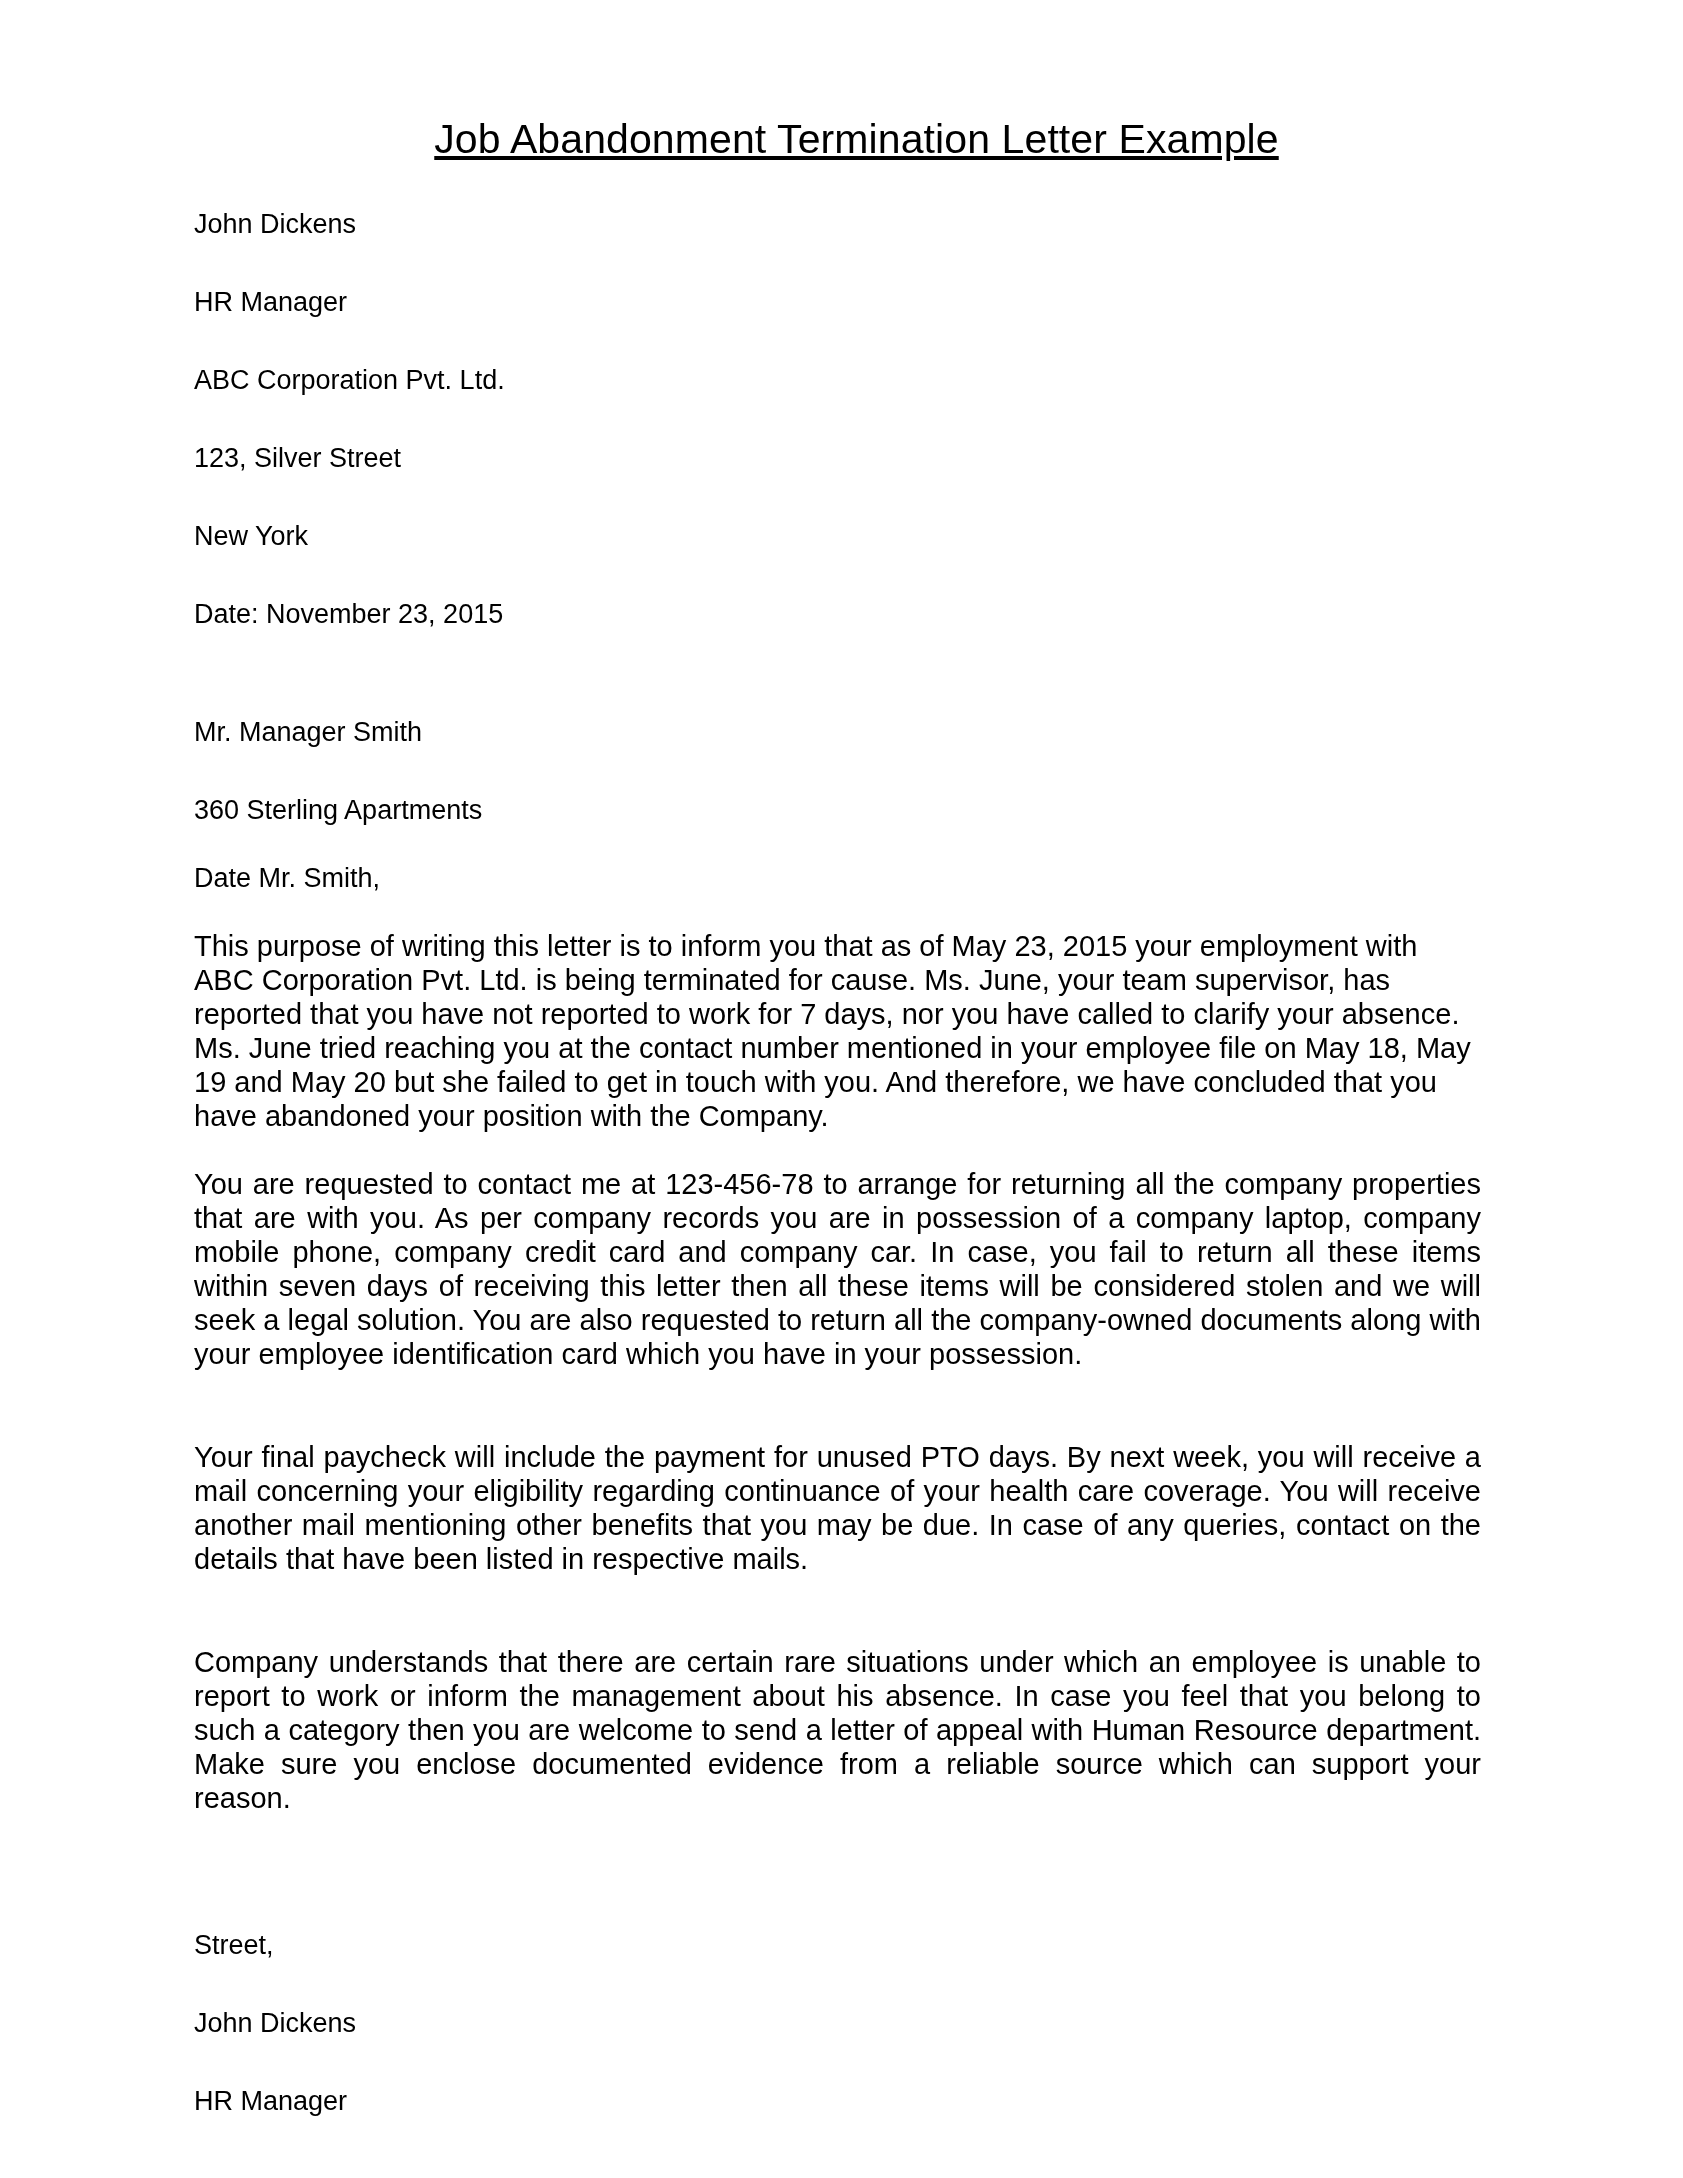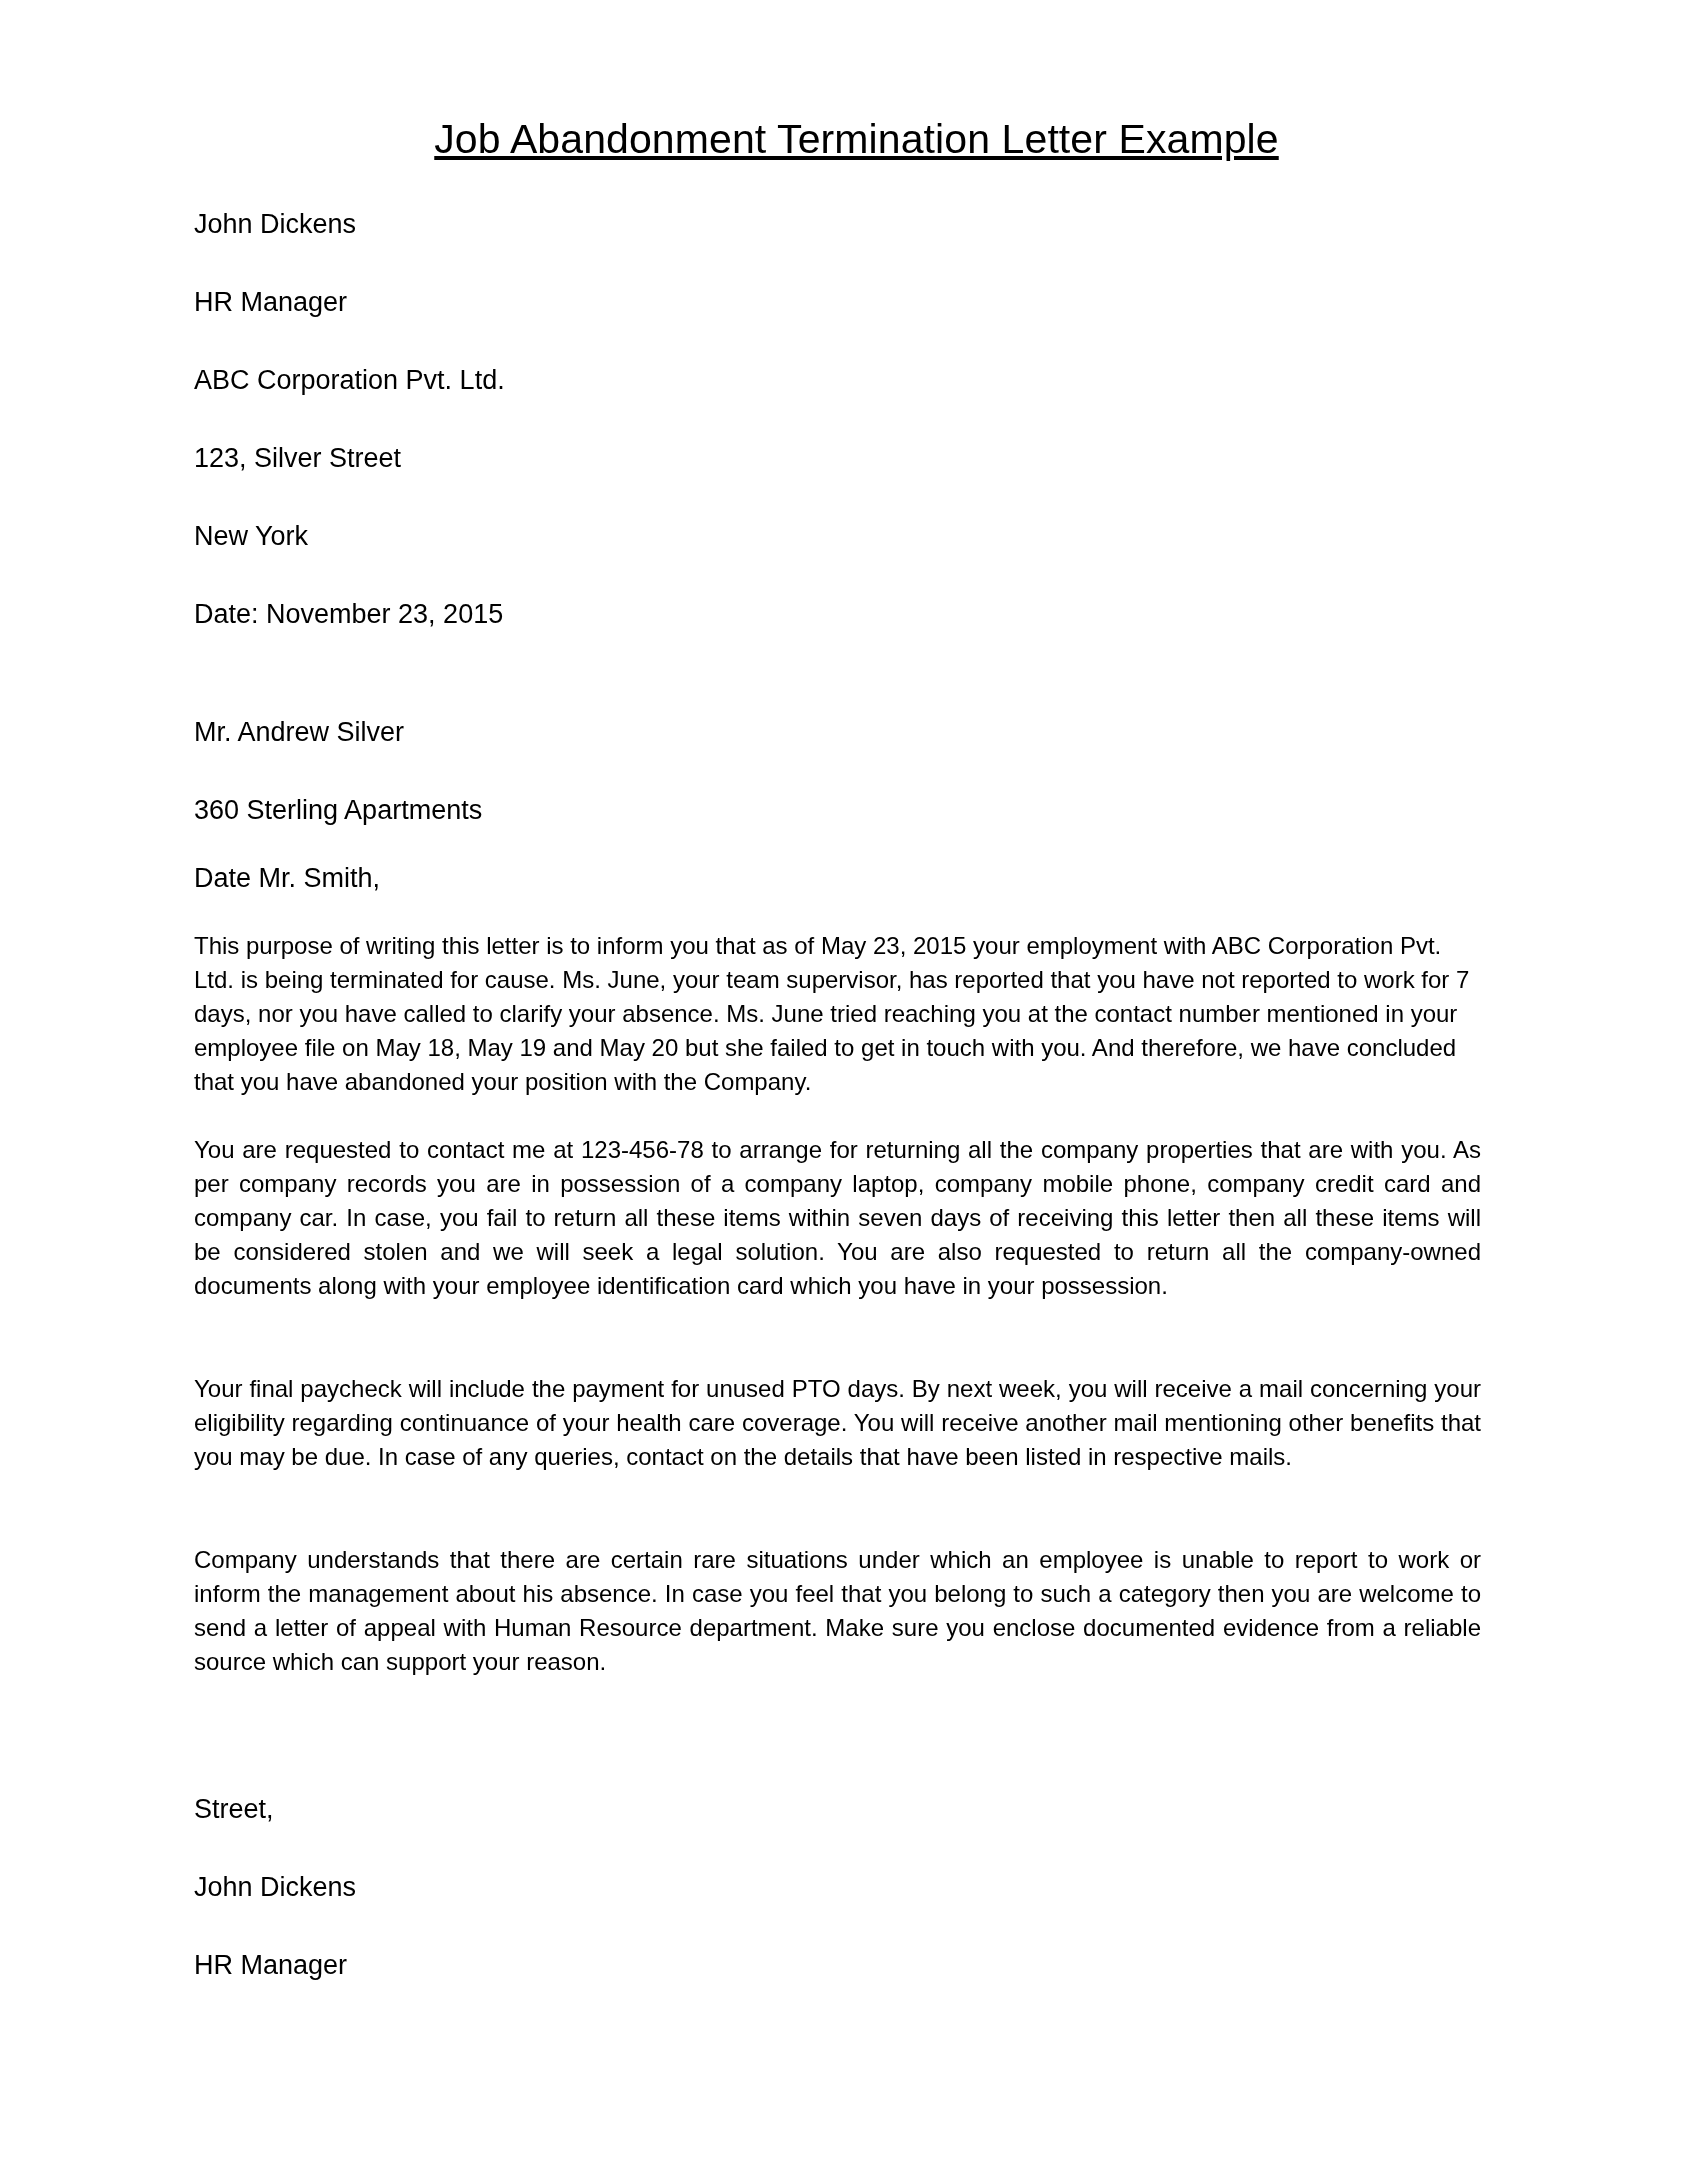--- a/index.html
+++ b/index.html
@@ -62,21 +62,21 @@
   .spacer-md { height: 35px; }
   .spacer-lg { height: 40px; }
 
   .salutation {
     font-size: 27px;
     line-height: 34px;
     text-align: left;
   }
 
   p.para {
-    font-size: 24px;
+    font-size: 29px;
     line-height: 34px;
     margin: 0;
     text-align: left;
     text-justify: inter-word;
   }
 
   p.para.justify {
     text-align: justify;
     text-align-last: left;
   }
@@ -100,21 +100,21 @@
       <span class="addr-line">HR Manager</span>
       <span class="addr-line">ABC Corporation Pvt. Ltd.</span>
       <span class="addr-line">123, Silver Street</span>
       <span class="addr-line">New York</span>
       <span class="addr-line">Date: November 23, 2015</span>
     </div>
 
     <div class="spacer-lg"></div>
 
     <div class="addr-block">
-      <span class="addr-line">Mr. Andrew Silver</span>
+      <span class="addr-line">Mr. Manager Smith</span>
       <span class="addr-line">360 Sterling Apartments</span>
     </div>
 
     <div class="spacer-sm"></div>
 
     <div class="salutation">Date Mr. Smith,</div>
 
     <div class="spacer-sm"></div>
 
     <p class="para">This purpose of writing this letter is to inform you that as of May 23, 2015 your employment with ABC Corporation Pvt. Ltd. is being terminated for cause. Ms. June, your team supervisor, has reported that you have not reported to work for 7 days, nor you have called to clarify your absence. Ms. June tried reaching you at the contact number mentioned in your employee file on May 18, May 19 and May 20 but she failed to get in touch with you. And therefore, we have concluded that you have abandoned your position with the Company.</p>

